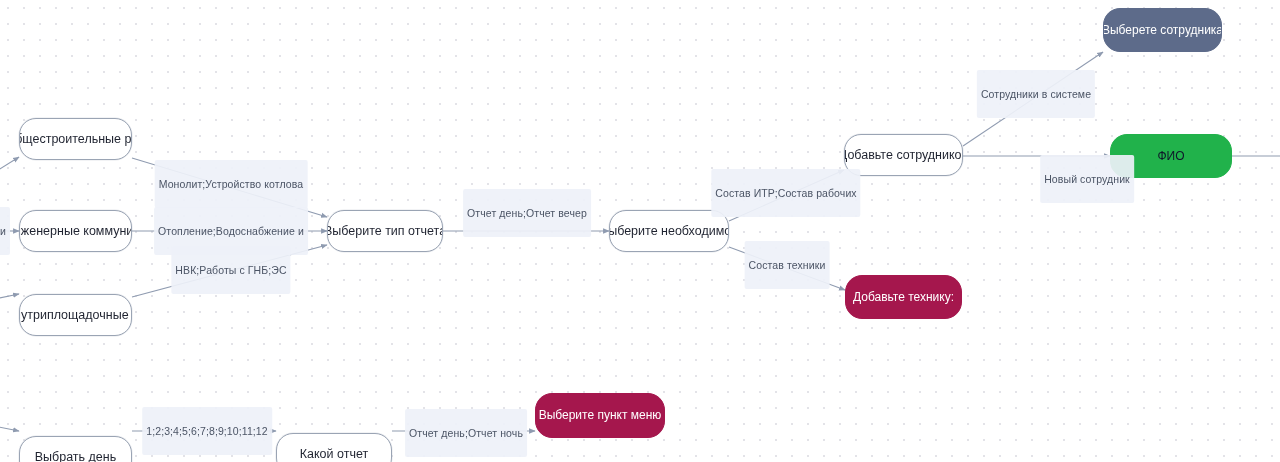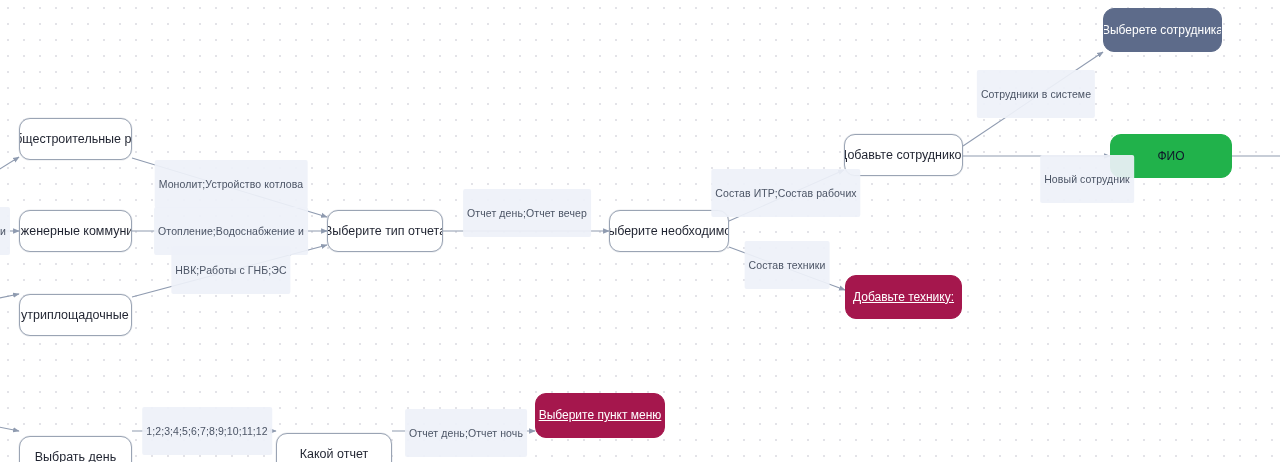--- a/index.html
+++ b/index.html
@@ -25,21 +25,21 @@
     width: 1280px;
     height: 462px;
     pointer-events: none;
   }
   .node {
     position: absolute;
     display: flex;
     align-items: center;
     justify-content: center;
     text-align: center;
-    border-radius: 11px;
+    border-radius: 17px;
     font-size: 12.5px;
     line-height: 1.2;
     padding: 2px 6px;
     white-space: nowrap;
     overflow: hidden;
   }
   .node.plain {
     background: #ffffff;
     border: 1px solid #9aa4b4;
     color: #1f2330;
@@ -49,21 +49,20 @@
     background: #5d6b8a;
     border: 1px solid #5d6b8a;
     color: #ffffff;
     font-size: 12px;
   }
   .node.crimson {
     background: #a5174d;
     border: 1px solid #a5174d;
     color: #ffffff;
     font-size: 12px;
-    text-decoration: underline;
   }
   .node.green {
     background: #21b24b;
     border: 1px solid #21b24b;
     color: #0f172a;
     font-size: 12px;
   }
   .edge-label {
     position: absolute;
     font-size: 10.5px;

